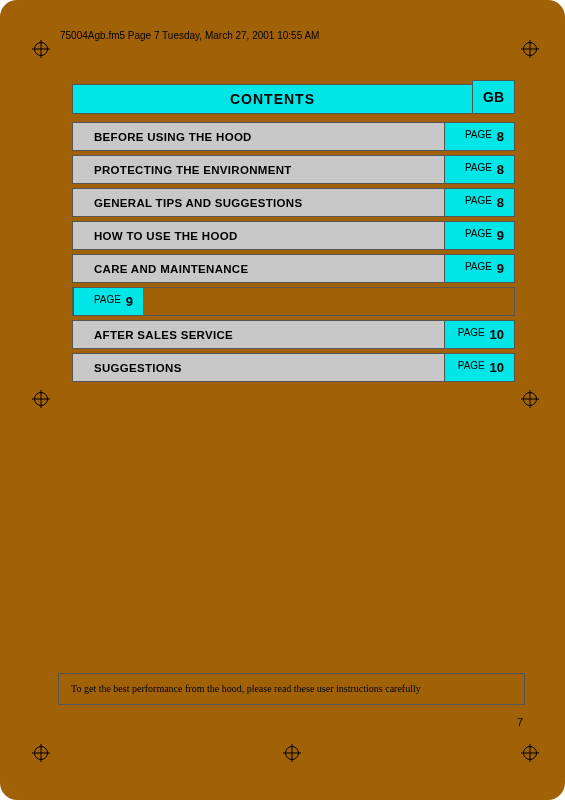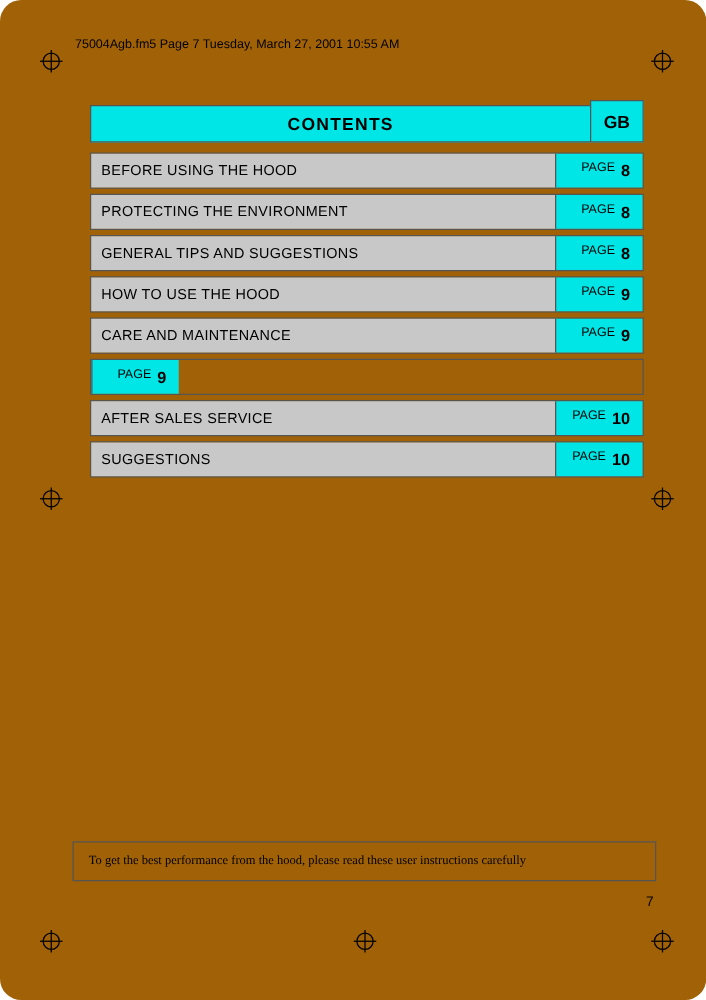--- a/index.html
+++ b/index.html
@@ -115,22 +115,22 @@
     
     .toc-row {
       display: flex;
       align-items: stretch;
       margin-bottom: 4px;
       border: 1.5px solid #555;
     }
     .toc-label {
       background: #c8c8c8;
       flex: 1;
-      padding: 6px 8px;
-      font-weight: normal;
+      padding: 6px 21px;
+      font-weight: bold;
       font-size: 11.5px;
       color: #000;
       letter-spacing: 0.3px;
       display: flex;
       align-items: center;
       text-align: center;
     }
     .toc-page {
       background: #00e5e5;
       padding: 6px 10px;

